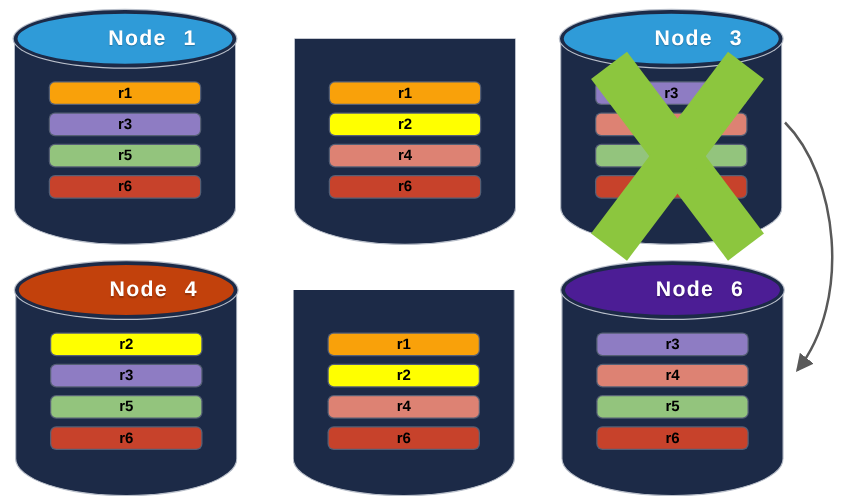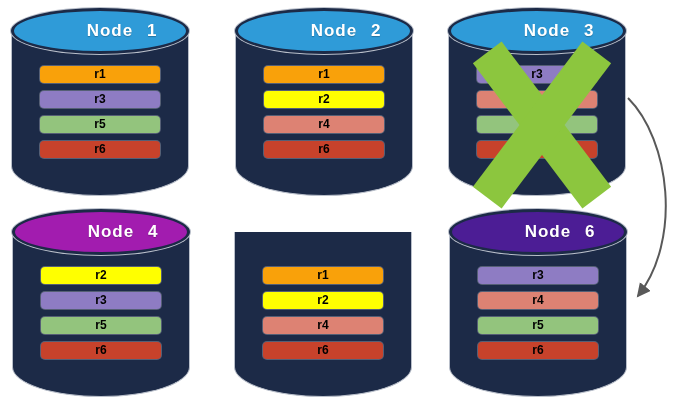--- a/index.html
+++ b/index.html
@@ -58,23 +58,20 @@
     <div class="bars">
       <div class="bar" style="background-color: rgb(249, 161, 10);">r1</div>
       <div class="bar" style="background-color: rgb(142, 124, 195);">r3</div>
       <div class="bar" style="background-color: rgb(147, 196, 125);">r5</div>
       <div class="bar" style="background-color: rgb(199, 66, 43);">r6</div>
     </div>
   </div>
 
   <div class="node n2">
     <div class="cyl-body" style="background-color: rgb(28, 42, 71);"></div>
-    <div class="cyl-top" style="background-color: rgb(47, 155, 216);">
-      <span class="node-title">Node 2</span>
-    </div>
     <div class="bars">
       <div class="bar" style="background-color: rgb(249, 161, 10);">r1</div>
       <div class="bar" style="background-color: rgb(255, 255, 0);">r2</div>
       <div class="bar" style="background-color: rgb(221, 130, 115);">r4</div>
       <div class="bar" style="background-color: rgb(199, 66, 43);">r6</div>
     </div>
   </div>
 
   <div class="node n3">
     <div class="cyl-body" style="background-color: rgb(28, 42, 71);"></div>
@@ -88,21 +85,21 @@
       <div class="bar" style="background-color: rgb(199, 66, 43);"></div>
     </div>
     <div class="x-mark">
       <div class="x-arm a" style="background-color: rgb(140, 198, 62);"></div>
       <div class="x-arm b" style="background-color: rgb(140, 198, 62);"></div>
     </div>
   </div>
 
   <div class="node n4">
     <div class="cyl-body" style="background-color: rgb(28, 42, 71);"></div>
-    <div class="cyl-top" style="background-color: #a21caf;">
+    <div class="cyl-top" style="background-color: #c2410c;">
       <span class="node-title">Node 4</span>
     </div>
     <div class="bars">
       <div class="bar" style="background-color: rgb(255, 255, 0);">r2</div>
       <div class="bar" style="background-color: rgb(142, 124, 195);">r3</div>
       <div class="bar" style="background-color: rgb(147, 196, 125);">r5</div>
       <div class="bar" style="background-color: rgb(199, 66, 43);">r6</div>
     </div>
   </div>
 

